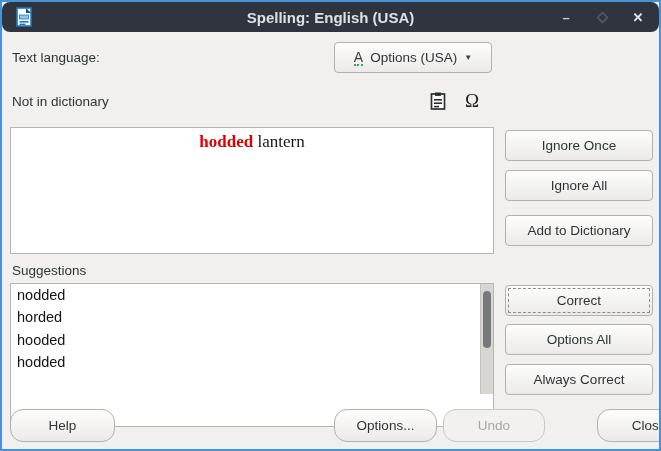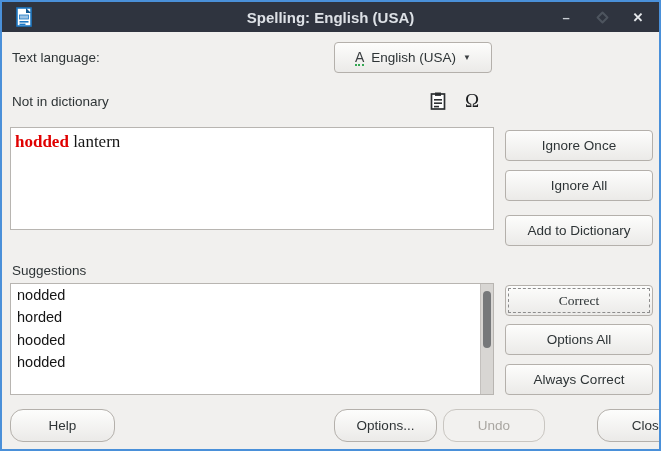--- a/index.html
+++ b/index.html
@@ -10,21 +10,21 @@
     border: 2px solid #4a90d9;
     background: #f1f0ee;
     font-family: "Liberation Sans", sans-serif;
     color: #2e3436;
     overflow: hidden;
   }
   
   .titlebar {
     position: absolute; left:0; top:0; right:0; height:30px;
     background: #2f343f;
-    display: flex; align-items: center;
+    display: flex; align-items: center; border-radius: 8px;
   }
   .title-icon { position:absolute; left:12px; top:5px; width:20px; height:20px; }
   .title-text {
     flex: 1; text-align: center;
     font-size: 15px; font-weight: bold; color: #dde1e6;
   }
   .win-controls {
     position: absolute; right: 8px; top: 0; height: 30px;
     display: flex; align-items: center; gap: 10px;
   }
@@ -54,29 +54,30 @@
   }
   .dd-arrow { font-size: 8px; color: #3b3f42; }
   
   .tool-btn {
     position: absolute; width: 24px; height: 24px;
     display:flex; align-items:center; justify-content:center; cursor:pointer;
   }
   .omega-glyph { font-family: "Liberation Serif", serif; font-size: 19px; color:#1c1e20; }
   
   .sentence-box {
-    position: absolute; left: 8px; top: 125px; width: 484px; height: 103px;
+    position: absolute; left: 8px; top: 125px; width: 484px; height: 127px;
     background: #ffffff; border: 1px solid #b8b5b1;
     font-family: "Liberation Serif", serif; font-size: 17px;
     padding: 4px 4px;
+    text-align: center;
   }
   .misspelled { color: #e00000; font-weight: bold; }
   .rest-text { color: #161616; }
   .suggest-box {
-    position: absolute; left: 8px; top: 281px; width: 484px; height: 112px;
+    position: absolute; left: 8px; top: 281px; width: 484px; height: 144px;
     background: #ffffff; border: 1px solid #b8b5b1; overflow: hidden;
   }
   .suggest-item {
     font-size: 14.5px; color: #141414; line-height: 22.4px; padding-left: 6px;
     cursor: pointer;
   }
   .scrollbar-track {
     position: absolute; right: 0; top: 0; width: 13px; height: 110px;
     background: #d8d6d3; border-left: 1px solid #c3c0bd;
   }
@@ -87,21 +88,21 @@
   
   .btn {
     position: absolute;
     background: linear-gradient(to bottom, #fdfdfc, #ebeae8);
     border: 1px solid #b4b0ab; border-radius: 4px;
     display: flex; align-items: center; justify-content: center;
     font-size: 13.5px; color: #2e3436; cursor: pointer;
     font-family: "Liberation Sans", sans-serif;
   }
   .side-btn { left: 503px; width: 148px; height: 31px; }
-  .btn.focused { outline: 1px dashed #8c8c8c; outline-offset: -4px; font-family: Liberation Serif, serif; }
+  .btn.focused { outline: 1px dashed #8c8c8c; outline-offset: -4px; }
   .btn.disabled {
     background: #f2f1ef; color: #a9a6a1; border-color: #c9c6c1; cursor: default;
   }
   .bottom-btn { top: 407px; height: 33px; border-radius: 13px; }
 </style>
 </head>
 <body>
 
 <div class="window">
 
@@ -119,21 +120,21 @@
       <div class="win-btn">
           <span class="restore-glyph"></span>
         </div>
       <div class="win-btn close">✕</div>
     </div>
   </div>
 
   <div class="lbl" style="left:10px; top:48px;">Text language:</div>
   <div class="dropdown">
     <span class="lang-a">A</span>
-    <span>English (USA)</span>
+    <span>Options (USA)</span>
     <span class="dd-arrow">▼</span>
   </div>
 
   <div class="lbl" style="left:10px; top:92px;">Not in dictionary</div>
   <div class="tool-btn" style="left:424px; top:87px;">
     <svg width="16" height="18" viewBox="0 0 16 18">
       <rect x="1.5" y="2" width="13" height="15" fill="#ffffff" stroke="#2c2f31" stroke-width="1.7"></rect>
       <rect x="5" y="0.5" width="6" height="3.4" fill="#2c2f31"></rect>
       <rect x="4" y="7" width="8" height="1.6" fill="#2c2f31"></rect>
       <rect x="4" y="10.4" width="8" height="1.6" fill="#2c2f31"></rect>

